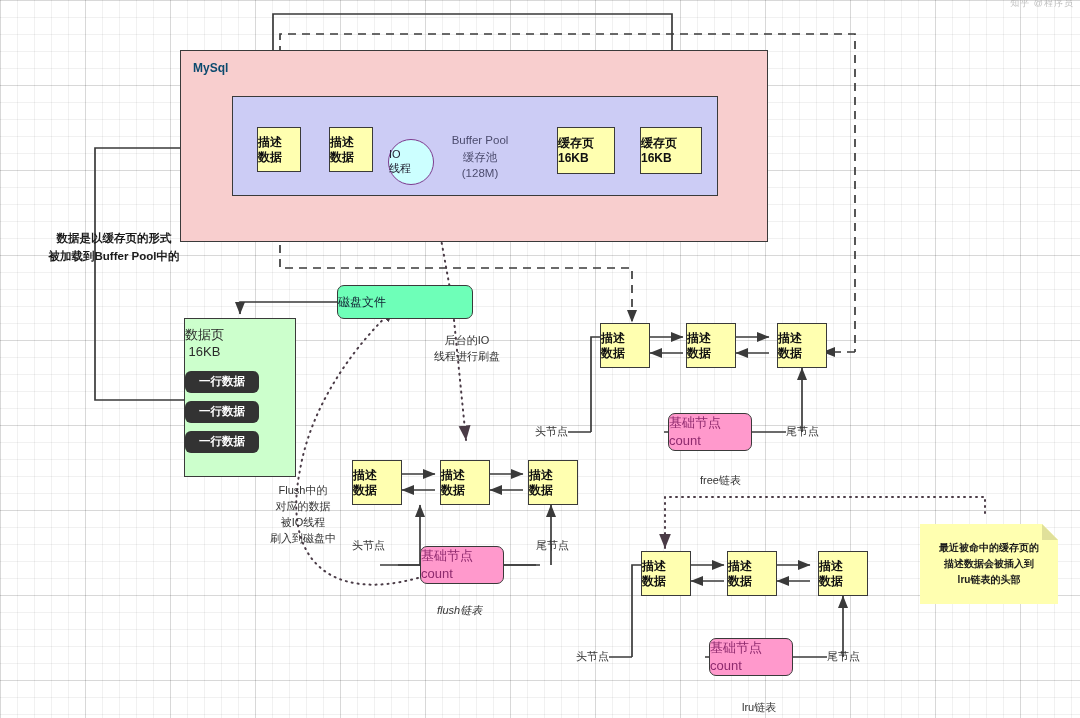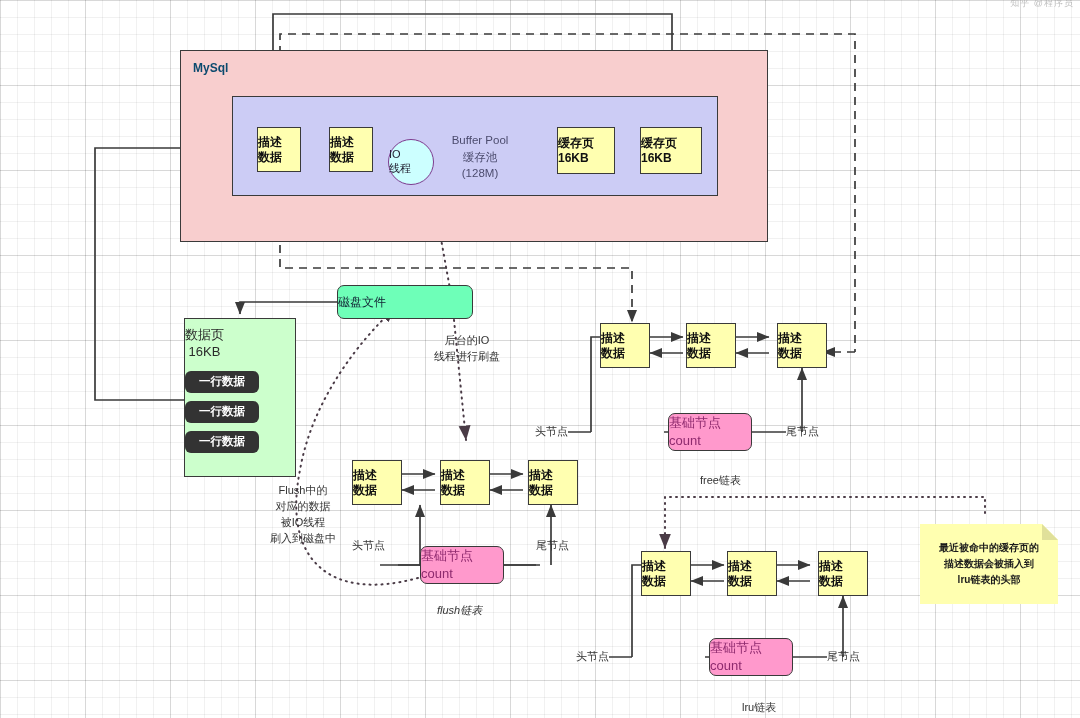--- a/index.html
+++ b/index.html
@@ -247,20 +247,24 @@
 
   <div class="node ybox" style="left:557px;top:127px;width:58px;height:47px;">
     <span>缓存页</span>
     <span>16KB</span>
   </div>
   <div class="node ybox" style="left:640px;top:127px;width:62px;height:47px;">
     <span>缓存页</span>
     <span>16KB</span>
   </div>
 
+  <div class="bold-note" style="left:24px;top:230px;width:180px;">
+    <div>数据是以缓存页的形式</div>
+    <div>被加载到Buffer Pool中的</div>
+  </div>
 
   <div class="node" id="disk-file">
     <span>磁盘文件</span>
   </div>
 
   <div class="node" id="data-page">
     <div class="dp-title">
       <div>数据页</div>
       <div>16KB</div>
     </div>

